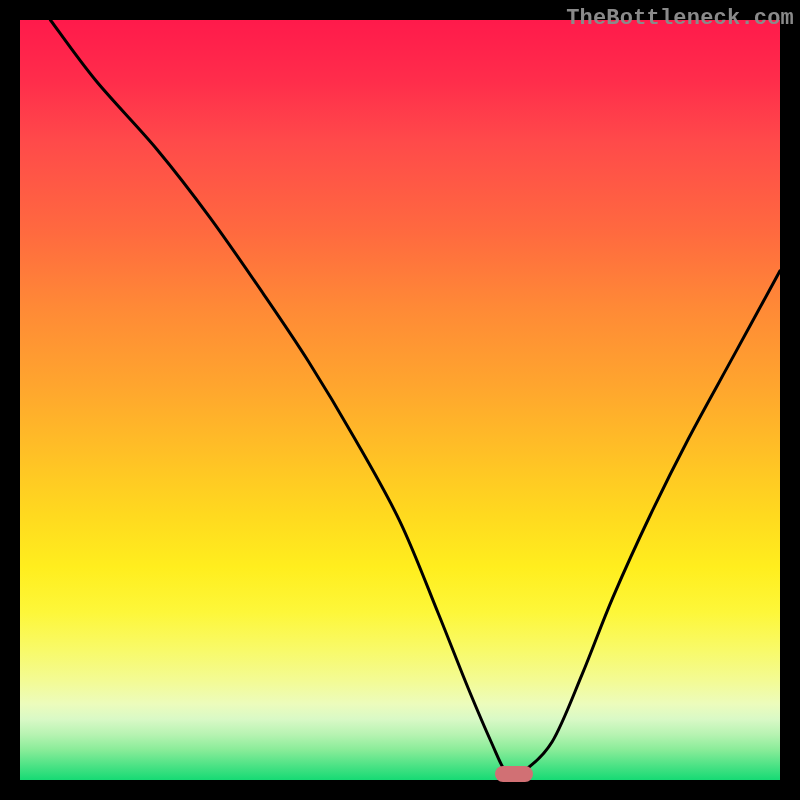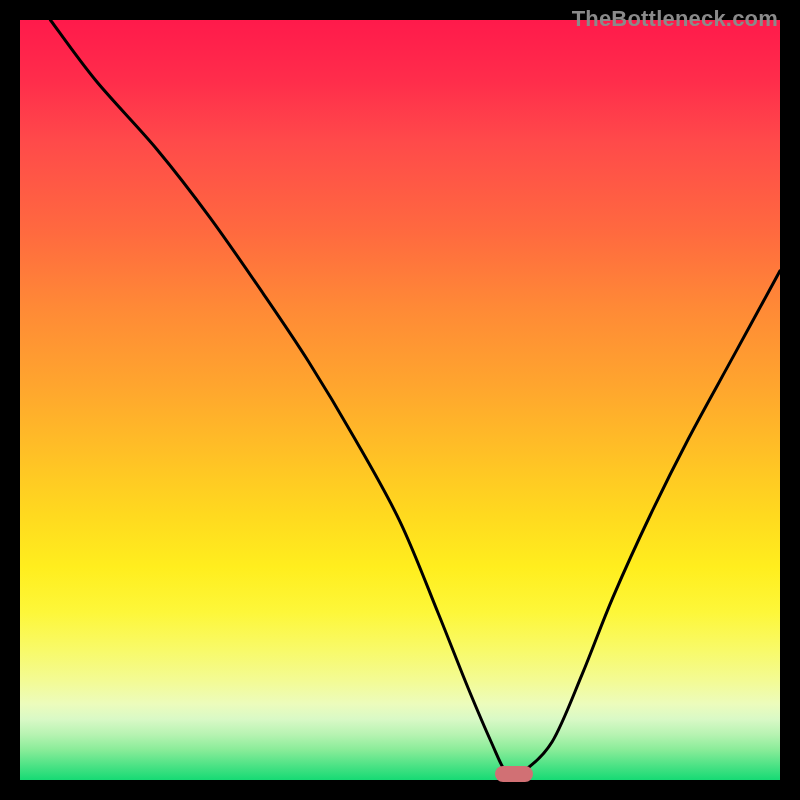--- a/index.html
+++ b/index.html
@@ -11,22 +11,22 @@
     overflow: hidden;
   }
   .container {
     position: relative;
     width: 800px;
     height: 800px;
   }
   .watermark {
     position: absolute;
     top: 6px;
-    right: 22px;
-    font-family: Liberation Sans, sans-serif;
+    right: 6px;
+    font-family: Liberation Mono, monospace;
     font-size: 22px;
     font-weight: 600;
     color: #8a8a8a;
     letter-spacing: 0.2px;
     z-index: 20;
   }
   .frame {
     position: absolute;
     left: 20px;
     top: 20px;

